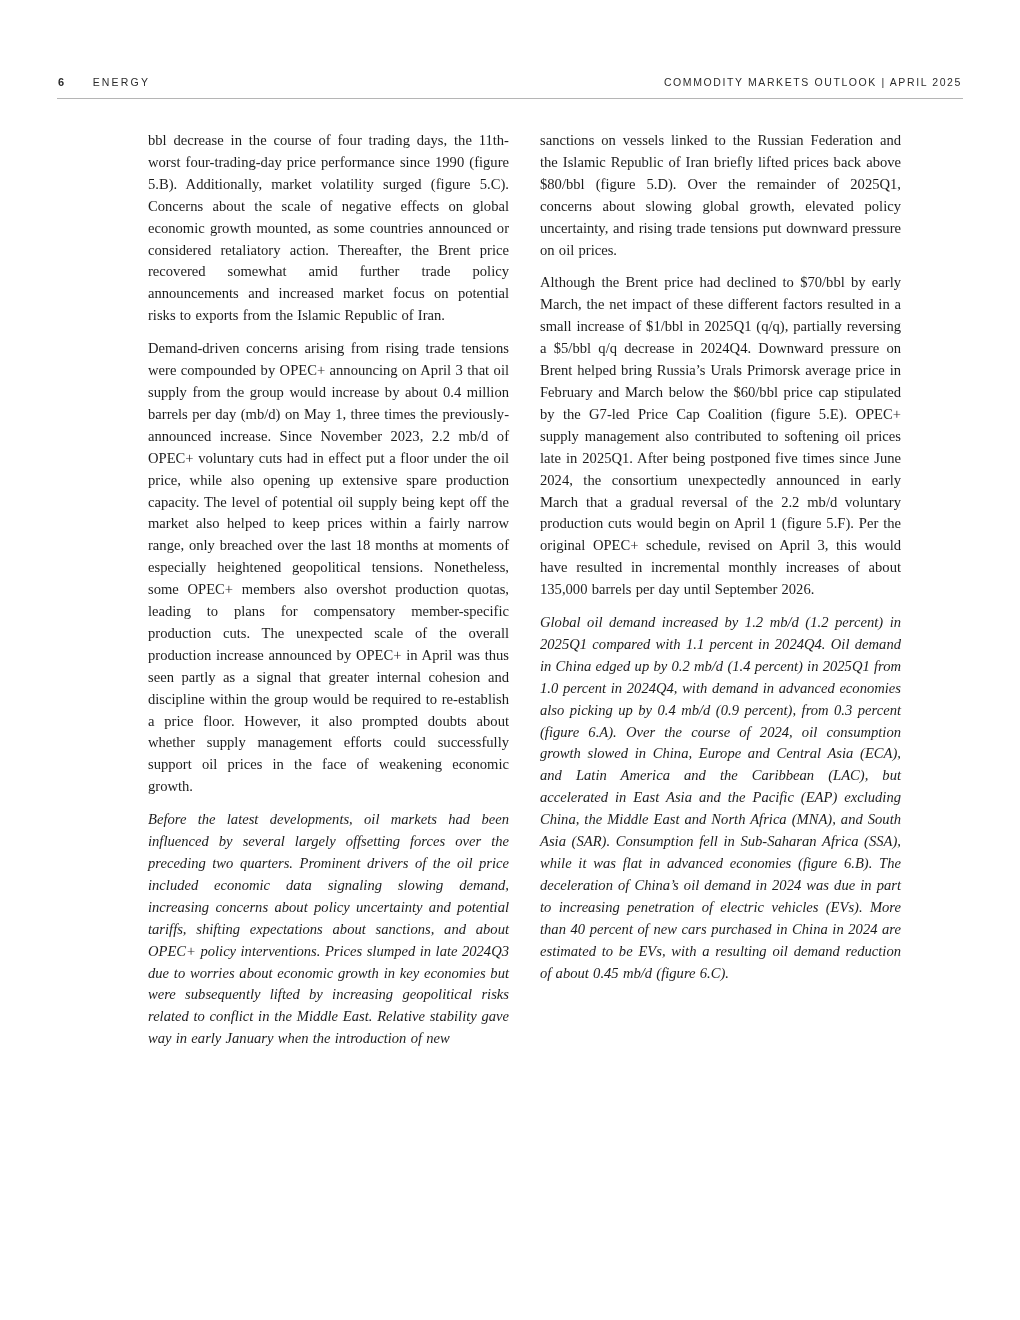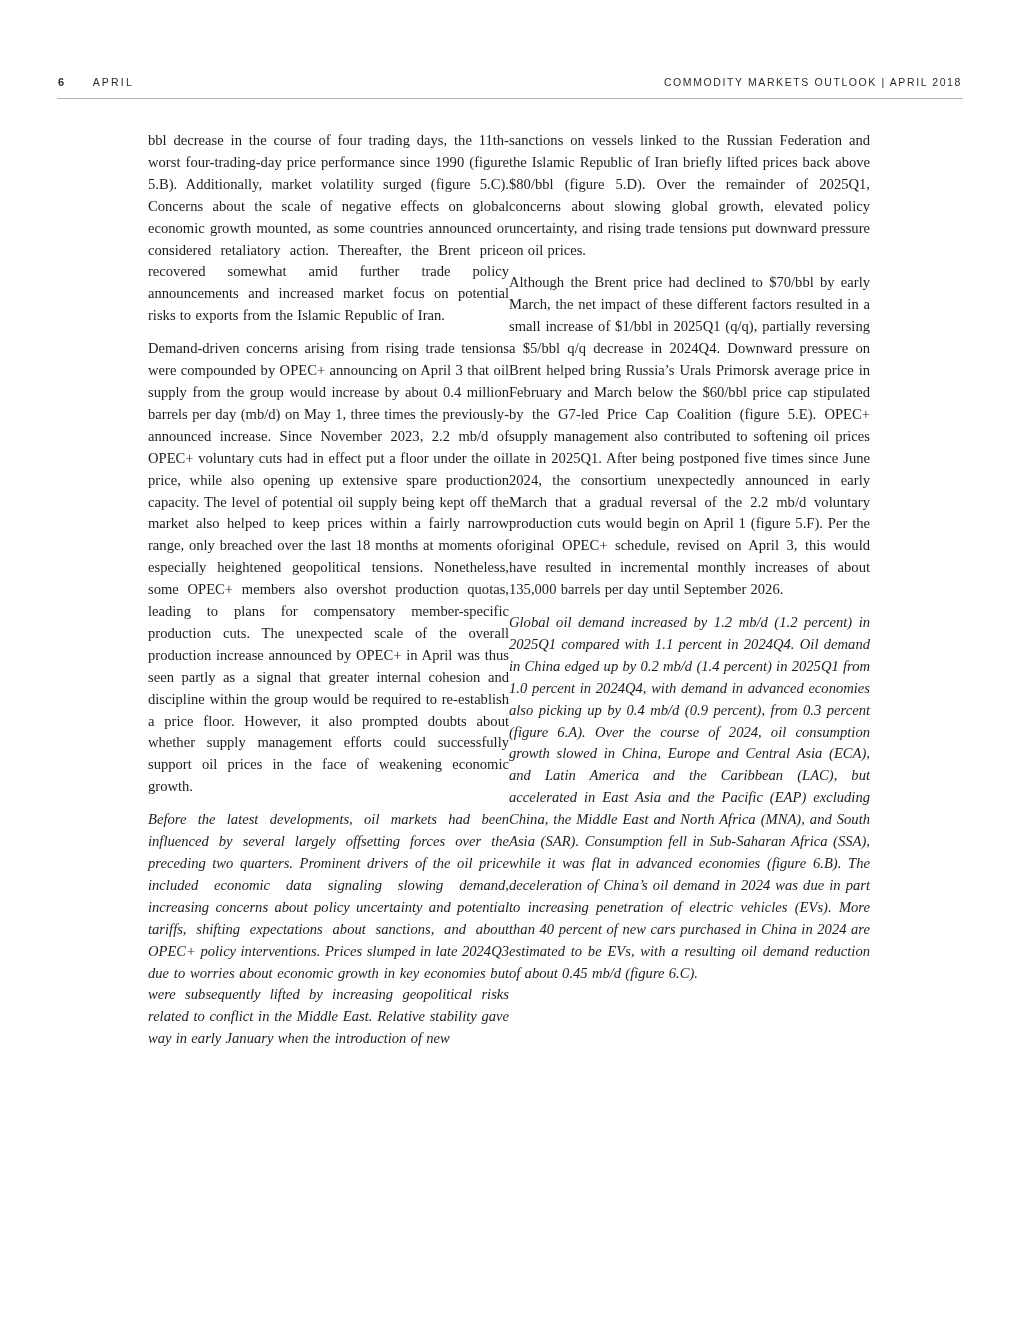--- a/index.html
+++ b/index.html
@@ -54,20 +54,21 @@
     right: 57px;
     border-top: 1px solid #b5b5b5;
     height: 0;
   }
   .content {
     position: absolute;
     top: 130px;
     left: 148px;
     width: 754px;
     display: flex;
+    gap: 31px;
   }
   .col {
     width: 361px;
     flex: 0 0 361px;
   }
   .col p {
     margin: 0 0 11px 0;
     font-size: 14.6px;
     line-height: 21.9px;
     text-align: justify;
@@ -78,23 +79,23 @@
   .col p:last-child { margin-bottom: 0; font-style: italic; }
 </style>
 </head>
 <body>
 
 <div class="page">
 
   <div class="page-header">
     <div class="header-left">
       <span class="page-number">6</span>
-      <span class="section-label">APRIL</span>
+      <span class="section-label">ENERGY</span>
     </div>
-    <div class="publication-label">COMMODITY MARKETS OUTLOOK | APRIL 2018</div>
+    <div class="publication-label">COMMODITY MARKETS OUTLOOK | APRIL 2025</div>
   </div>
 
   <div class="header-rule"></div>
 
   <div class="content">
     <div class="col">
       <p>bbl decrease in the course of four trading days, the 11th-worst four-trading-day price performance since 1990 (figure 5.B). Additionally, market volatility surged (figure 5.C). Concerns about the scale of negative effects on global economic growth mounted, as some countries announced or considered retaliatory action. Thereafter, the Brent price recovered somewhat amid further trade policy announcements and increased market focus on potential risks to exports from the Islamic Republic of Iran.</p>
       <p>Demand-driven concerns arising from rising trade tensions were compounded by OPEC+ announcing on April 3 that oil supply from the group would increase by about 0.4 million barrels per day (mb/d) on May 1, three times the previously-announced increase. Since November 2023, 2.2 mb/d of OPEC+ voluntary cuts had in effect put a floor under the oil price, while also opening up extensive spare production capacity. The level of potential oil supply being kept off the market also helped to keep prices within a fairly narrow range, only breached over the last 18 months at moments of especially heightened geopolitical tensions. Nonetheless, some OPEC+ members also overshot production quotas, leading to plans for compensatory member-specific production cuts. The unexpected scale of the overall production increase announced by OPEC+ in April was thus seen partly as a signal that greater internal cohesion and discipline within the group would be required to re-establish a price floor. However, it also prompted doubts about whether supply management efforts could successfully support oil prices in the face of weakening economic growth.</p>
       <p>Before the latest developments, oil markets had been influenced by several largely offsetting forces over the preceding two quarters. Prominent drivers of the oil price included economic data signaling slowing demand, increasing concerns about policy uncertainty and potential tariffs, shifting expectations about sanctions, and about OPEC+ policy interventions. Prices slumped in late 2024Q3 due to worries about economic growth in key economies but were subsequently lifted by increasing geopolitical risks related to conflict in the Middle East. Relative stability gave way in early January when the introduction of new</p>
     </div>

